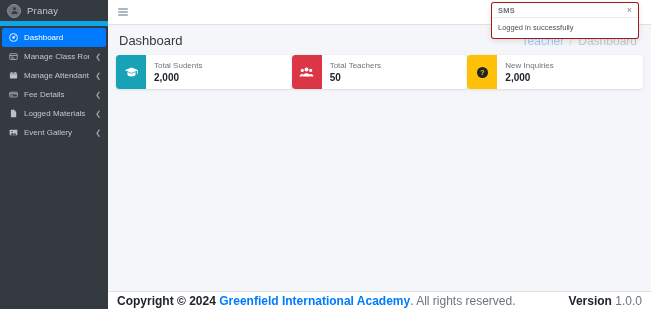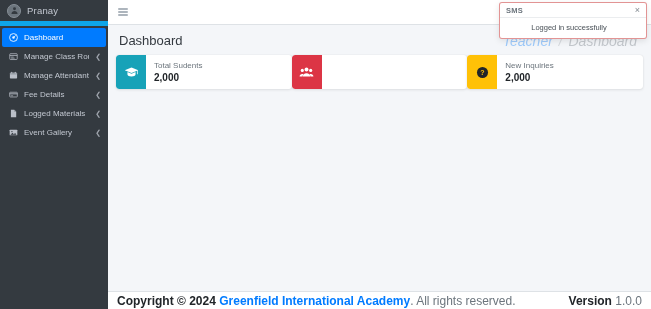--- a/index.html
+++ b/index.html
@@ -84,21 +84,21 @@
   }
   .hamburger { display:flex; flex-direction:column; gap:1.5px; cursor:pointer; width:10px;}
   .hamburger span { display:block; width:10px; height:1.5px; background:#adb5bd; border-radius:1px; }
 
   .content { flex:1; position:relative; padding:7px 8px 0 8px; }
   .page-head {
     display:flex; align-items:center; justify-content:space-between;
     padding:0 2px 0 3px; height:17px;
   }
   .page-title { font-size:13px; font-weight:400; color:#343a40; }
-  .breadcrumb { font-size:14px; color:#007bff; opacity:.35; padding-right:4px;font-style:italic; }
+  .breadcrumb { font-size:12px; color:#007bff; opacity:.35; padding-right:4px; }
   .breadcrumb .sep { color:#6c757d; opacity:.6; margin:0 2px; }
   .breadcrumb .crumb-active { color:#6c757d; }
 
   .cards {
     display:flex; margin-top:6px;
   }
   .card {
     flex:1 1 0;
     height:34px;
     background:#ffffff;
@@ -129,29 +129,28 @@
     padding:0 9px;
     font-size:12px; color:#6c757d;
   }
   .footer-left b { color:#212529; font-weight:bold; }
   .footer-left a { color:#007bff; text-decoration:none; font-weight:bold; }
   .footer-right b { color:#212529; font-weight:bold; }
   .footer-right span { color:#6c757d; }
 
   
   .toast {
-    position:absolute; top:2px; right:4px;
+    position:absolute; top:2px; right:12px;
     width:148px;
-    background:#fca5a5;
+    background:#b91c1c;
     border:1px solid rgba(0,0,0,.10);
     border-radius:3px;
     box-shadow:0 2px 6px rgba(0,0,0,.10);
     z-index:30;
     overflow:hidden;
-    text-align:center;
   }
   .toast-head {
     display:flex; align-items:center; justify-content:space-between;
     padding:3px 5px 2px 6px;
     border-bottom:1px solid #ebedef;
     background:#ffffff;
   }
   .toast-title { font-size:7.5px; font-weight:bold; color:#6c757d; letter-spacing:.2px; }
   .toast-close {
     font-size:9px; line-height:1; color:#6c757d; cursor:pointer;
@@ -296,20 +295,24 @@
               <svg viewBox="0 0 20 20" fill="#ffffff" aria-hidden="true">
                 <circle cx="10" cy="6" r="2.6"></circle>
                 <circle cx="4.4" cy="7.2" r="2.1"></circle>
                 <circle cx="15.6" cy="7.2" r="2.1"></circle>
                 <path d="M5 15.4c0-2.6 2.2-4.4 5-4.4s5 1.8 5 4.4z"></path>
                 <path d="M0.8 15.4c0-2 1.4-3.4 3.6-3.4 .7 0 1.3.1 1.8.4-.9.8-1.5 1.9-1.6 3z"></path>
                 <path d="M19.2 15.4c0-2-1.4-3.4-3.6-3.4-.7 0-1.3.1-1.8.4.9.8 1.5 1.9 1.6 3z"></path>
               </svg>
             </span>
           </div>
+          <div class="card-body">
+            <div class="card-label">Total Teachers</div>
+            <div class="card-value">50</div>
+          </div>
         </div>
 
 
         <div class="card">
           <div class="card-icon" style="background:#ffc107">
             <span>
               <svg viewBox="0 0 20 20" aria-hidden="true">
                 <circle cx="10" cy="10" r="7.4" fill="#212529"></circle>
                 <text x="10" y="13.6" text-anchor="middle" font-family="Liberation Sans, sans-serif" font-size="9.4" font-weight="bold" fill="#ffc107">?</text>
               </svg>

